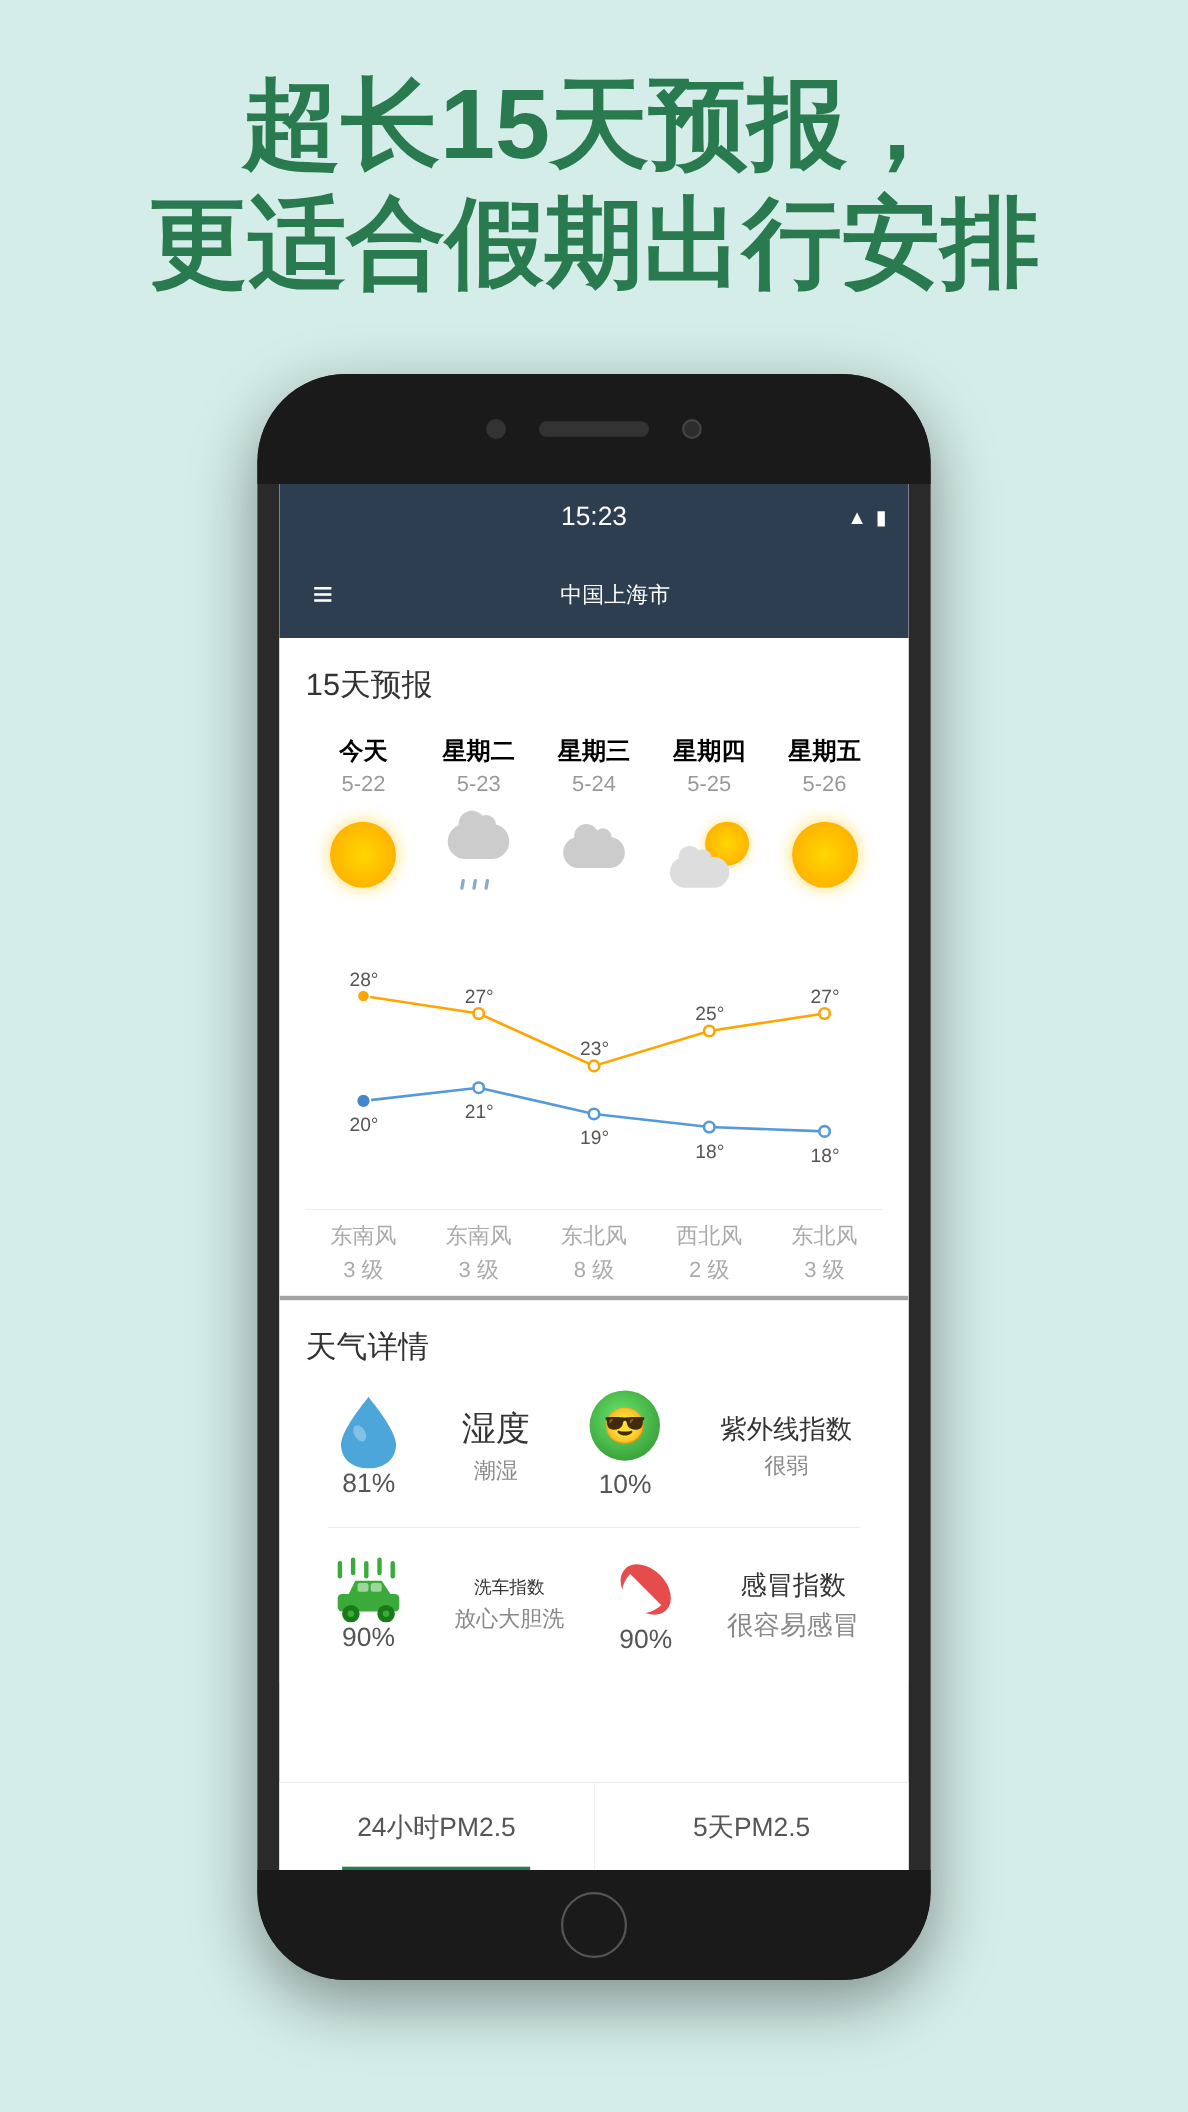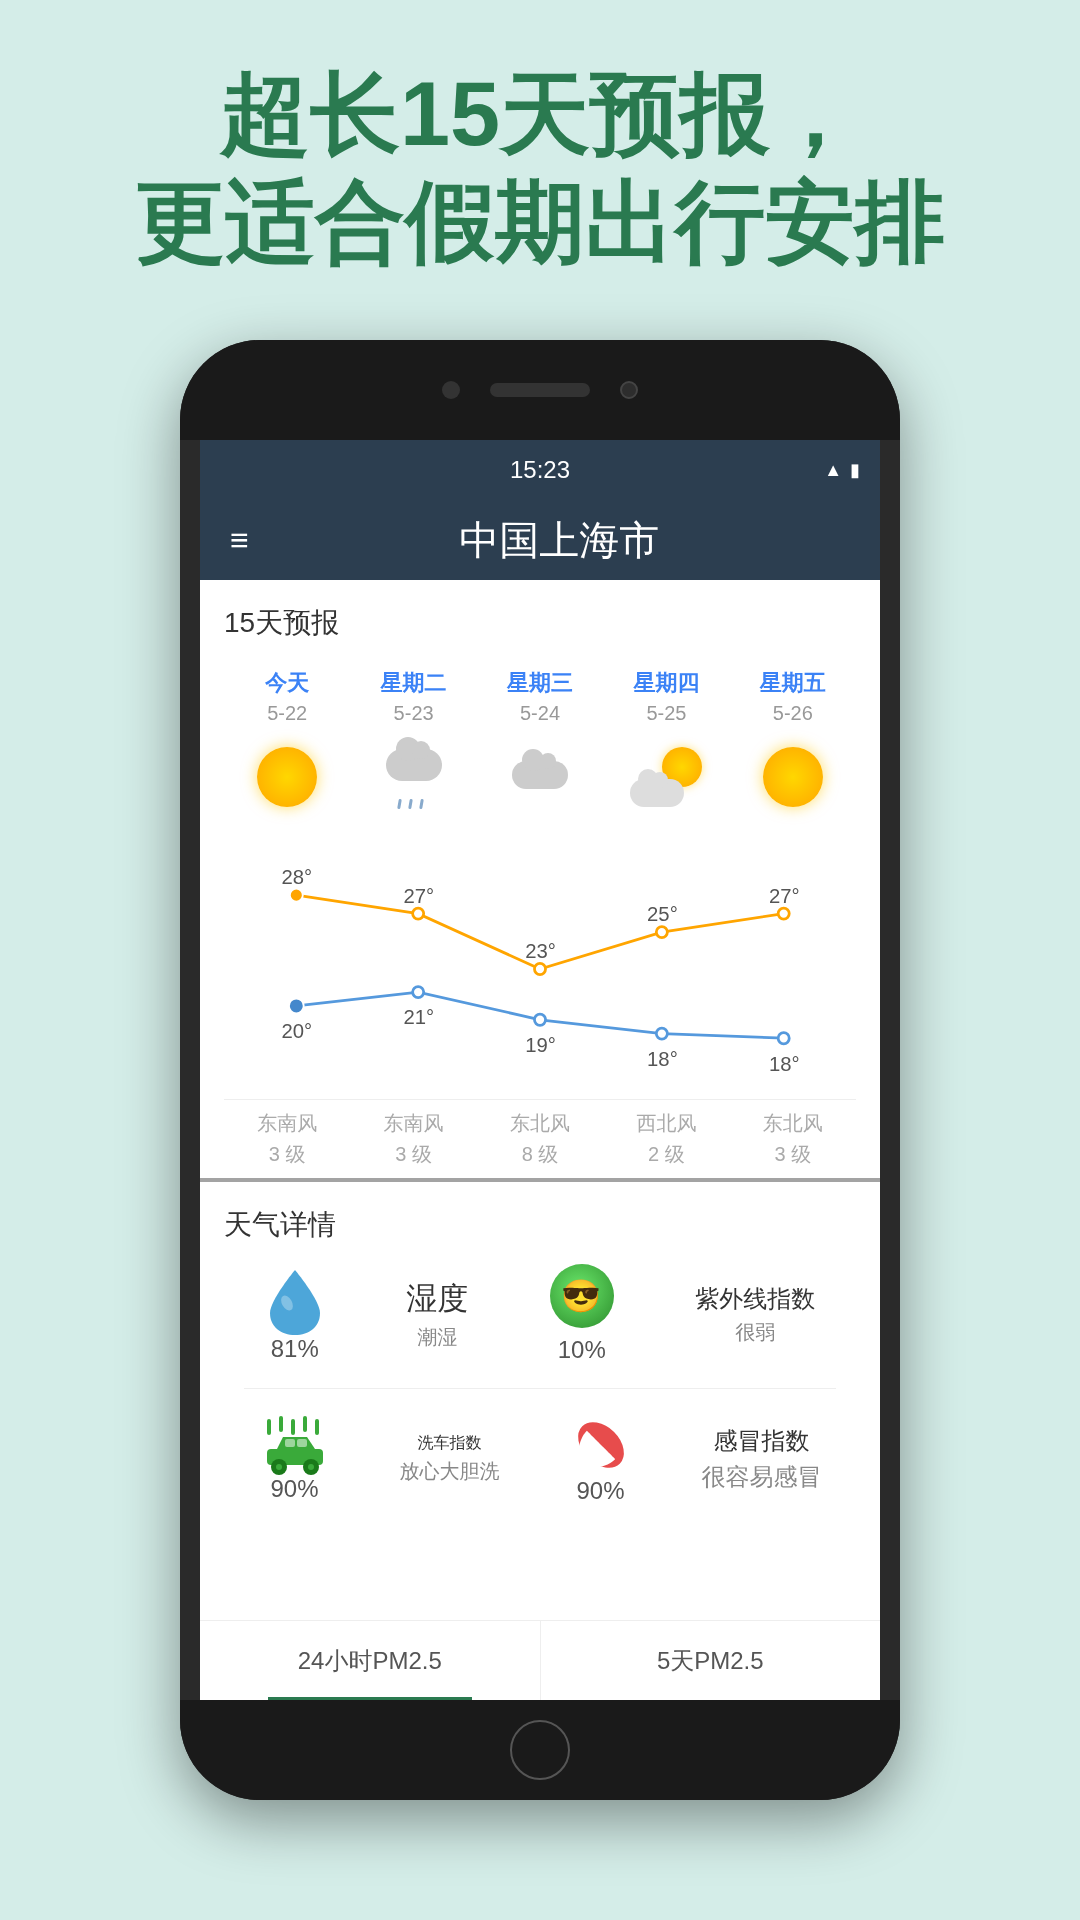--- a/index.html
+++ b/index.html
@@ -24,21 +24,21 @@
       color: #2a7a50;
       line-height: 1.2;
     }
 
     
     .phone-shell {
       position: absolute;
       left: 50%;
       transform: translateX(-50%);
       top: 340px;
-      width: 720px;
+      width: 612px;
       height: 1460px;
       background: #2a2a2a;
       border-radius: 80px;
       box-shadow: 0 20px 60px rgba(0,0,0,0.4);
     }
 
     
     .phone-top {
       position: absolute;
       top: 0;
@@ -141,21 +141,21 @@
     }
     .menu-icon {
       color: #fff;
       font-size: 32px;
       margin-right: 20px;
     }
     .city-name {
       flex: 1;
       text-align: center;
       color: #fff;
-      font-size: 40px;
+      font-size: 20px;
     }
 
     
     .app-content {
       background: #fff;
       overflow-y: auto;
       height: calc(100% - 140px);
     }
 
     
@@ -177,21 +177,21 @@
       padding: 10px 0;
     }
     .day-col {
       display: flex;
       flex-direction: column;
       align-items: center;
       flex: 1;
     }
     .day-name {
       font-size: 22px;
-      color: #3b82f6;
+      color: #000000;
       font-weight: bold;
     }
     .day-date {
       font-size: 20px;
       color: #999;
       margin-top: 4px;
     }
     .weather-icon {
       margin: 16px 0;
       width: 72px;

